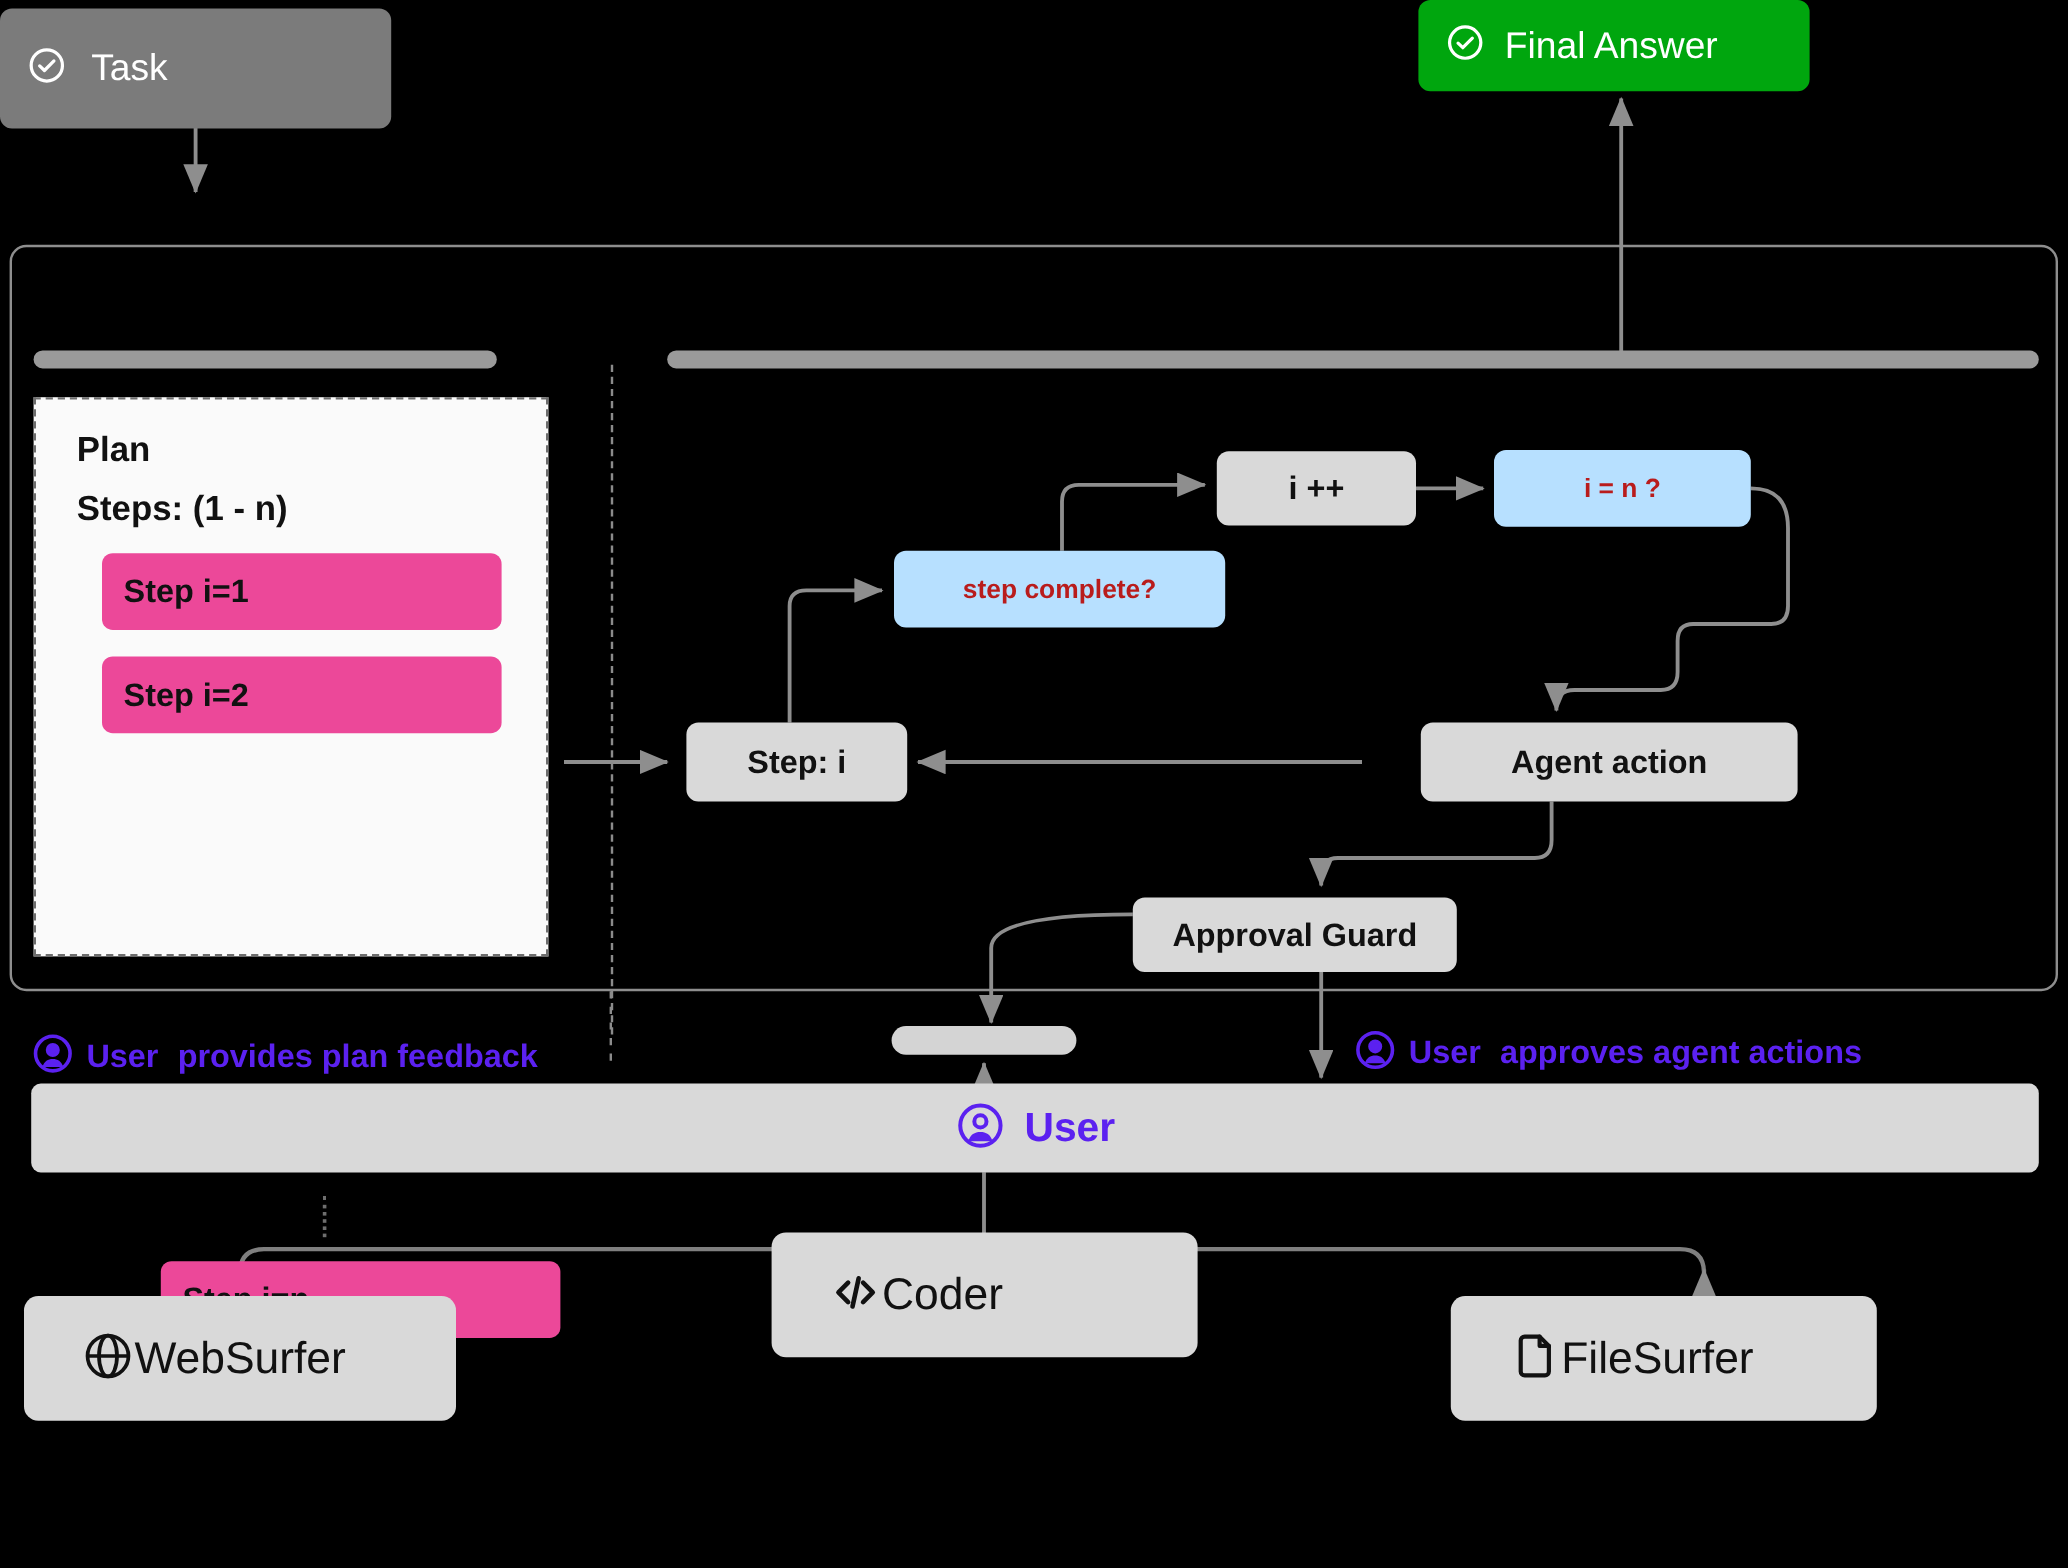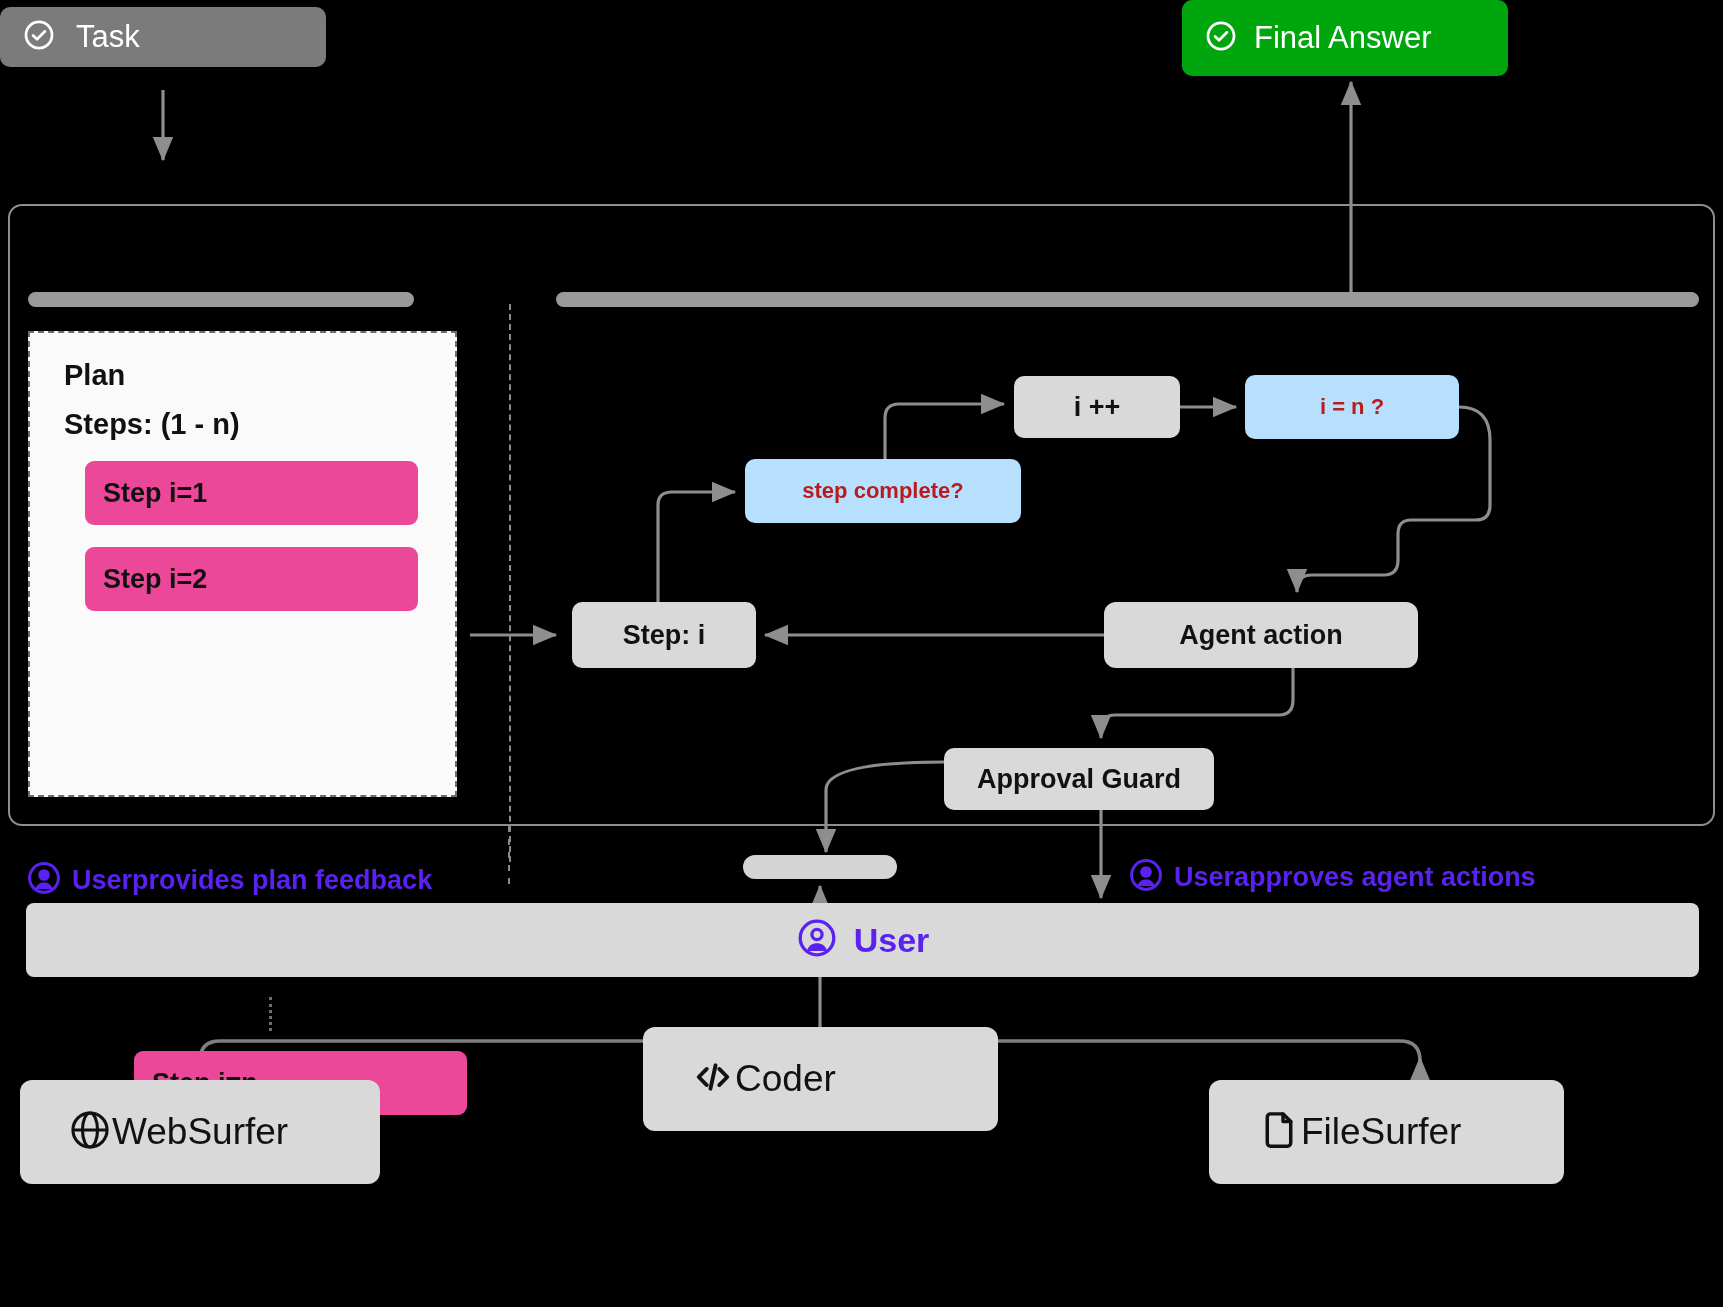--- a/index.html
+++ b/index.html
@@ -24,21 +24,21 @@
     align-items: center;
     border-radius: 10px;
   }
   .node-label {
     font-weight: bold;
     white-space: nowrap;
   }
 
   
   #task-node {
-    left: 0px; top: 7px; width: 326px; height: 60px;
+    left: 0px; top: 7px; width: 326px; height: 100px;
     background: #7b7b7b;
     border-radius: 10px;
     padding-left: 22px;
   }
   #task-node .node-label {
     color: #ffffff;
     font-size: 31px;
     font-weight: 400;
     margin-left: 54px;
   }
@@ -139,21 +139,21 @@
   .blue-node {
     background: #b7e0ff;
     justify-content: center;
   }
   .blue-node .node-label { font-size: 22px; color: #b91c1c; }
 
   #node-step-i        { left: 572px;  top: 602px; width: 184px; height: 66px; }
   #node-step-complete { left: 745px;  top: 459px; width: 276px; height: 64px; }
   #node-i-plus-plus   { left: 1014px; top: 376px; width: 166px; height: 62px; }
   #node-i-equals-n    { left: 1245px; top: 375px; width: 214px; height: 64px; }
-  #node-agent-action  { left: 1104px; top: 602px; width: 314px; height: 66px; border-radius: 12px; }
+  #node-agent-action  { left: 1184px; top: 602px; width: 314px; height: 66px; }
   #node-approval-guard{ left: 944px;  top: 748px; width: 270px; height: 62px; }
 
   
   #handoff-pill {
     position: absolute;
     left: 743px; top: 855px;
     width: 154px; height: 24px;
     background: #d4d4d4;
     border-radius: 12px;
   }
@@ -163,21 +163,21 @@
     position: absolute;
     display: flex;
     align-items: center;
     color: #5b21f0;
     white-space: nowrap;
   }
   .user-annotation .ua-user {
     font-size: 27px; font-weight: bold; margin-left: 10px;
   }
   .user-annotation .ua-text {
-    font-size: 27px; font-weight: bold; margin-left: 0;
+    font-size: 27px; font-weight: bold; margin-left: 16px;
   }
   #annotation-plan-feedback { left: 26px;  top: 860px; }
   #annotation-agent-approve { left: 1128px; top: 857px; }
 
   
   #user-bar {
     position: absolute;
     left: 26px; top: 903px;
     width: 1673px; height: 74px;
     background: #d9d9d9;

